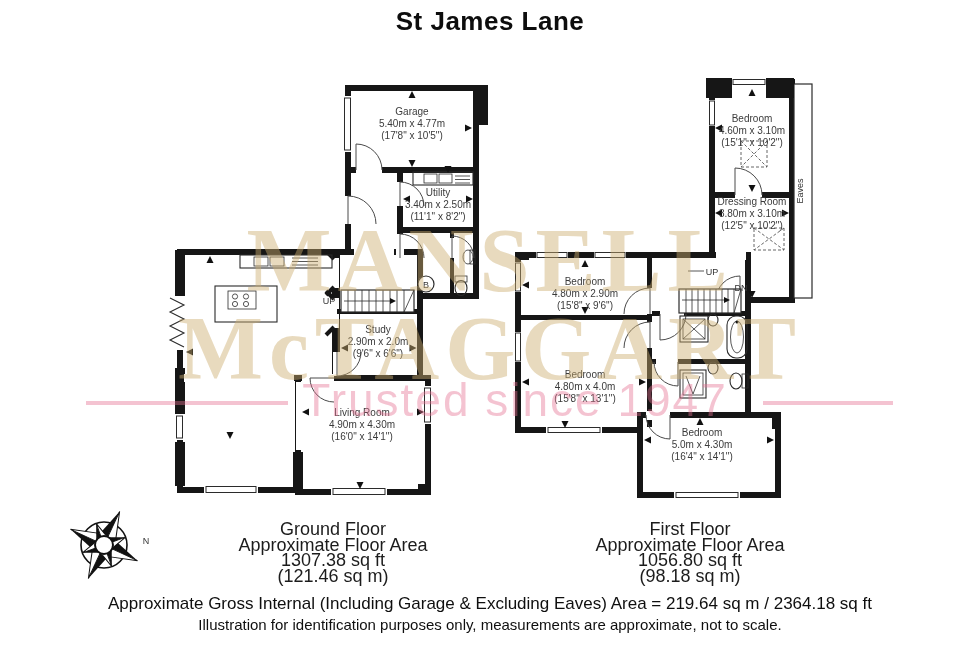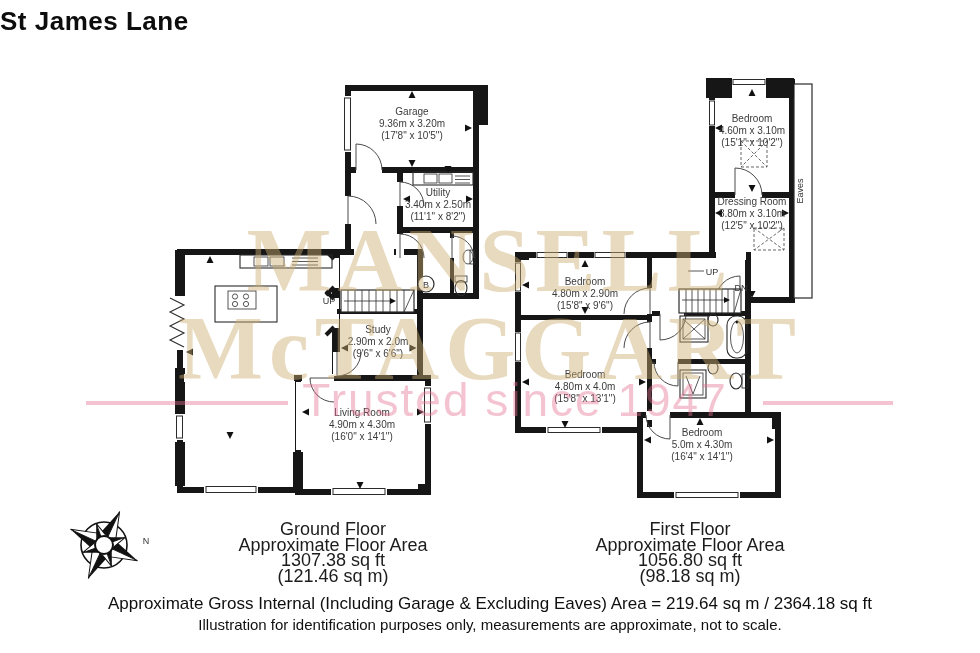--- a/index.html
+++ b/index.html
@@ -1,18 +1,18 @@
 <!DOCTYPE html>
 <html><head>
 <meta charset="utf-8">
 <style>
   html,body{margin:0;padding:0;background:#fff;}
   .page{position:relative;width:980px;height:653px;background:#fff;overflow:hidden;
         font-family:"Liberation Sans",sans-serif;}
-  .title{position:absolute;top:6px;left:0;width:100%;
+  .title{position:absolute;top:6px;left:0;width:100%;text-align:center;
          font-size:26px;font-weight:bold;color:#0d0d0d;letter-spacing:.5px;z-index:4;}
   svg.plan{position:absolute;left:0;top:0;z-index:1;}
   .rlabel{position:absolute;transform:translateX(-50%);text-align:center;
           font-size:10px;line-height:12px;color:#3b3b3b;white-space:nowrap;z-index:3;}
   .rlabel span{display:block;}
   .caption{position:absolute;transform:translateX(-50%);text-align:center;
            font-size:18px;line-height:15.5px;color:#1c1c1c;z-index:4;white-space:nowrap;}
   .caption span{display:block;}
   .wm{position:absolute;left:0;width:100%;text-align:center;
       font-family:"Liberation Serif",serif;font-weight:bold;letter-spacing:6px;
@@ -353,21 +353,21 @@
             <path class="cw" d="M0 0 L5.5 -7.5 L0 -23 Z"></path>
           </g>
       </g>
       <circle r="9" fill="#fff" stroke="#111" stroke-width="2"></circle>
     </g>
     <text class="lbl" x="146" y="544" font-size="14">N</text>
   </svg>
 
   <div class="rlabel" style="left:412px;top:106px">
     <span>Garage</span>
-    <span>9.36m x 3.20m</span>
+    <span>5.40m x 4.77m</span>
     <span>(17'8" x 10'5")</span>
   </div>
   <div class="rlabel" style="left:438px;top:187px">
     <span>Utility</span>
     <span>3.40m x 2.50m</span>
     <span>(11'1" x 8'2")</span>
   </div>
   <div class="rlabel" style="left:378px;top:324px">
     <span>Study</span>
     <span>2.90m x 2.0m</span>

